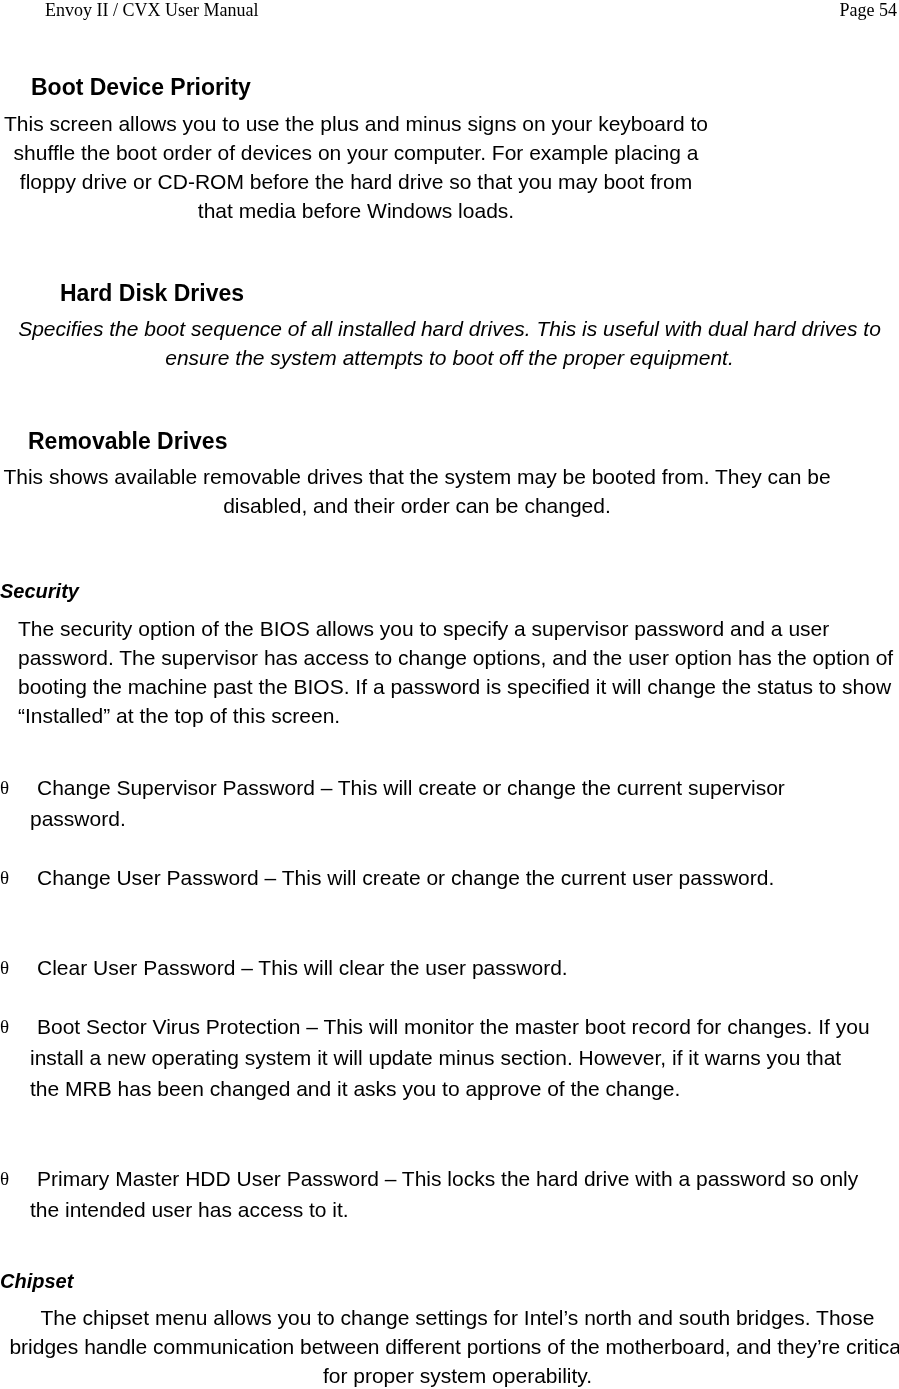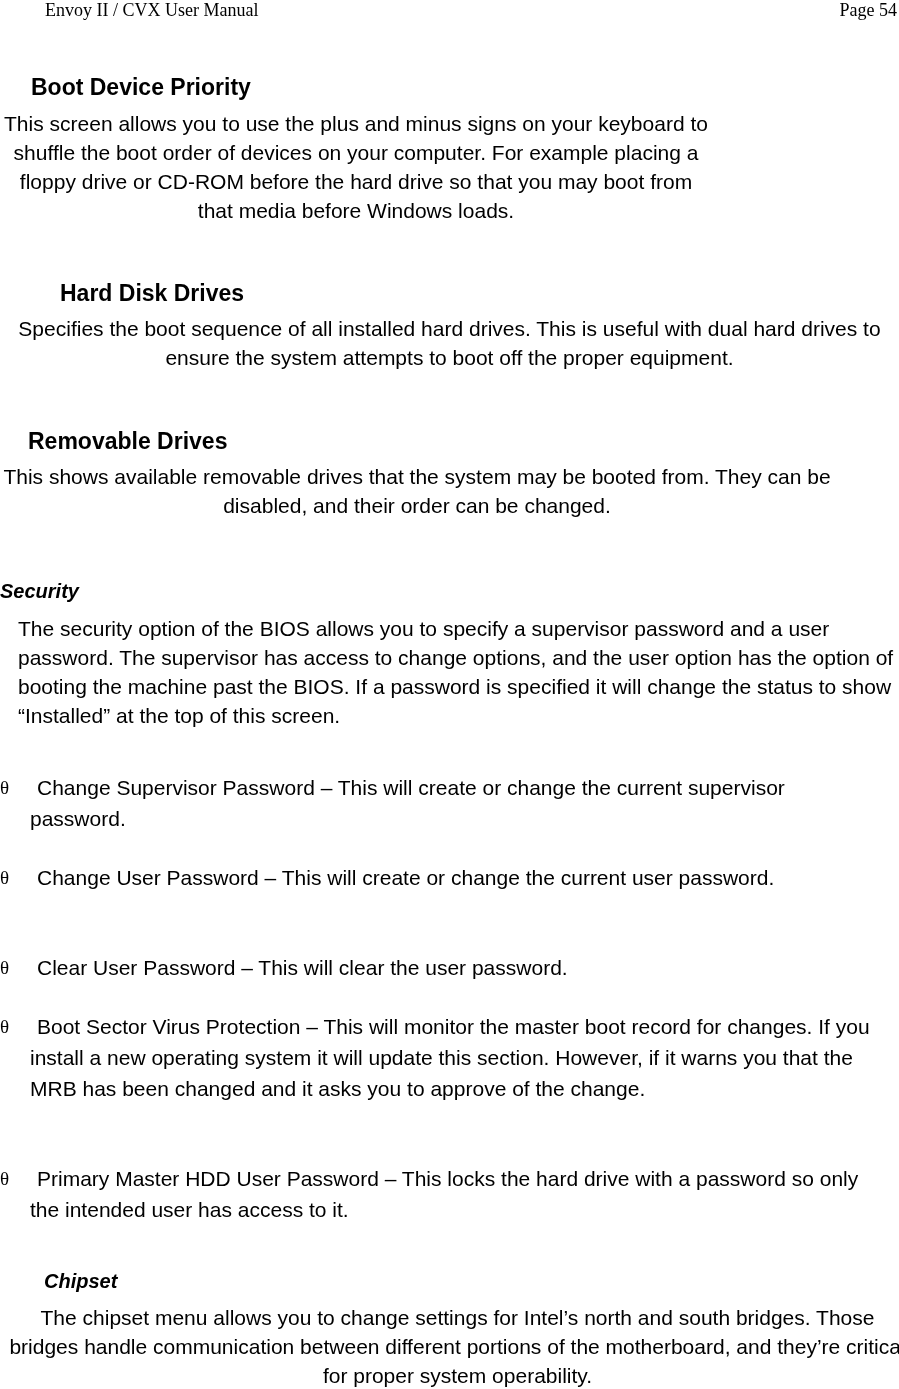--- a/index.html
+++ b/index.html
@@ -19,21 +19,21 @@
 </head>
 <body>
 
 <div class="hdr hdr-left">Envoy II / CVX User Manual</div>
 <div class="hdr hdr-right">Page 54</div>
 
 <div class="abs h-bold" style="left:31px; top:73px;">Boot Device Priority</div>
 <div class="abs p-center" style="left:0; top:109px; width:712px;">This screen allows you to use the plus and minus signs on your keyboard to shuffle the boot order of devices on your computer.  For example placing a floppy drive or CD-ROM before the hard drive so that you may boot from that media before Windows loads.</div>
 
 <div class="abs h-bold" style="left:28px; top:279px;margin-left:32px;">Hard Disk Drives</div>
-<div class="abs p-center" style="left:0; top:314px; width:899px;">Specifies the boot sequence of all installed hard drives.  This is useful with dual hard drives to ensure the system attempts to boot off the proper equipment.</div>
+<div class="abs p-center" style="left:0; top:314px; width:899px;font-style:italic;">Specifies the boot sequence of all installed hard drives.  This is useful with dual hard drives to ensure the system attempts to boot off the proper equipment.</div>
 
 <div class="abs h-bold" style="left:28px; top:427px;">Removable Drives</div>
 <div class="abs p-center" style="left:0; top:462px; width:834px;">This shows available removable drives that the system may be booted from.  They can be disabled, and their order can be changed.</div>
 
 <div class="abs h-bi" style="left:0; top:576px;">Security</div>
 <div class="abs p-left" style="left:0; top:614px; width:895px;">The security option of the BIOS allows you to specify a supervisor password and a user password.  The supervisor has access to change options, and the user option has the option of booting the machine past the BIOS.  If a password is specified it will change the status to show “Installed” at the top of this screen.</div>
 
 <div class="bullet" style="top:772px;">
   <span class="sym">θ</span>
   <span class="txt">Change Supervisor Password – This will create or change the current supervisor password.</span>
@@ -41,21 +41,21 @@
 <div class="bullet" style="top:862px;">
   <span class="sym">θ</span>
   <span class="txt">Change User Password – This will create or change the current user password.</span>
 </div>
 <div class="bullet" style="top:952px;">
   <span class="sym">θ</span>
   <span class="txt">Clear User Password – This will clear the user password.</span>
 </div>
 <div class="bullet" style="top:1011px;">
   <span class="sym">θ</span>
-  <span class="txt">Boot Sector Virus Protection – This will monitor the master boot record for changes.  If you install a new operating system it will update this section.  However, if it warns you that the MRB has been changed and it asks you to approve of the change.</span>
+  <span class="txt">Boot Sector Virus Protection – This will monitor the master boot record for changes.  If you install a new operating system it will update minus section.  However, if it warns you that the MRB has been changed and it asks you to approve of the change.</span>
 </div>
 <div class="bullet" style="top:1163px;">
   <span class="sym">θ</span>
   <span class="txt">Primary Master HDD User Password – This locks the hard drive with a password so only the intended user has access to it.</span>
 </div>
 
-<div class="abs h-bi" style="left:0; top:1266px;margin-left:44px;">Chipset</div>
+<div class="abs h-bi" style="left:0; top:1266px;">Chipset</div>
 <div class="abs p-center" style="left:8px; top:1303px; width:899px;">The chipset menu allows you to change settings for Intel’s north and south bridges.  Those bridges handle communication between different portions of the motherboard, and they’re critical for proper system operability.</div>
 
 </body></html>

